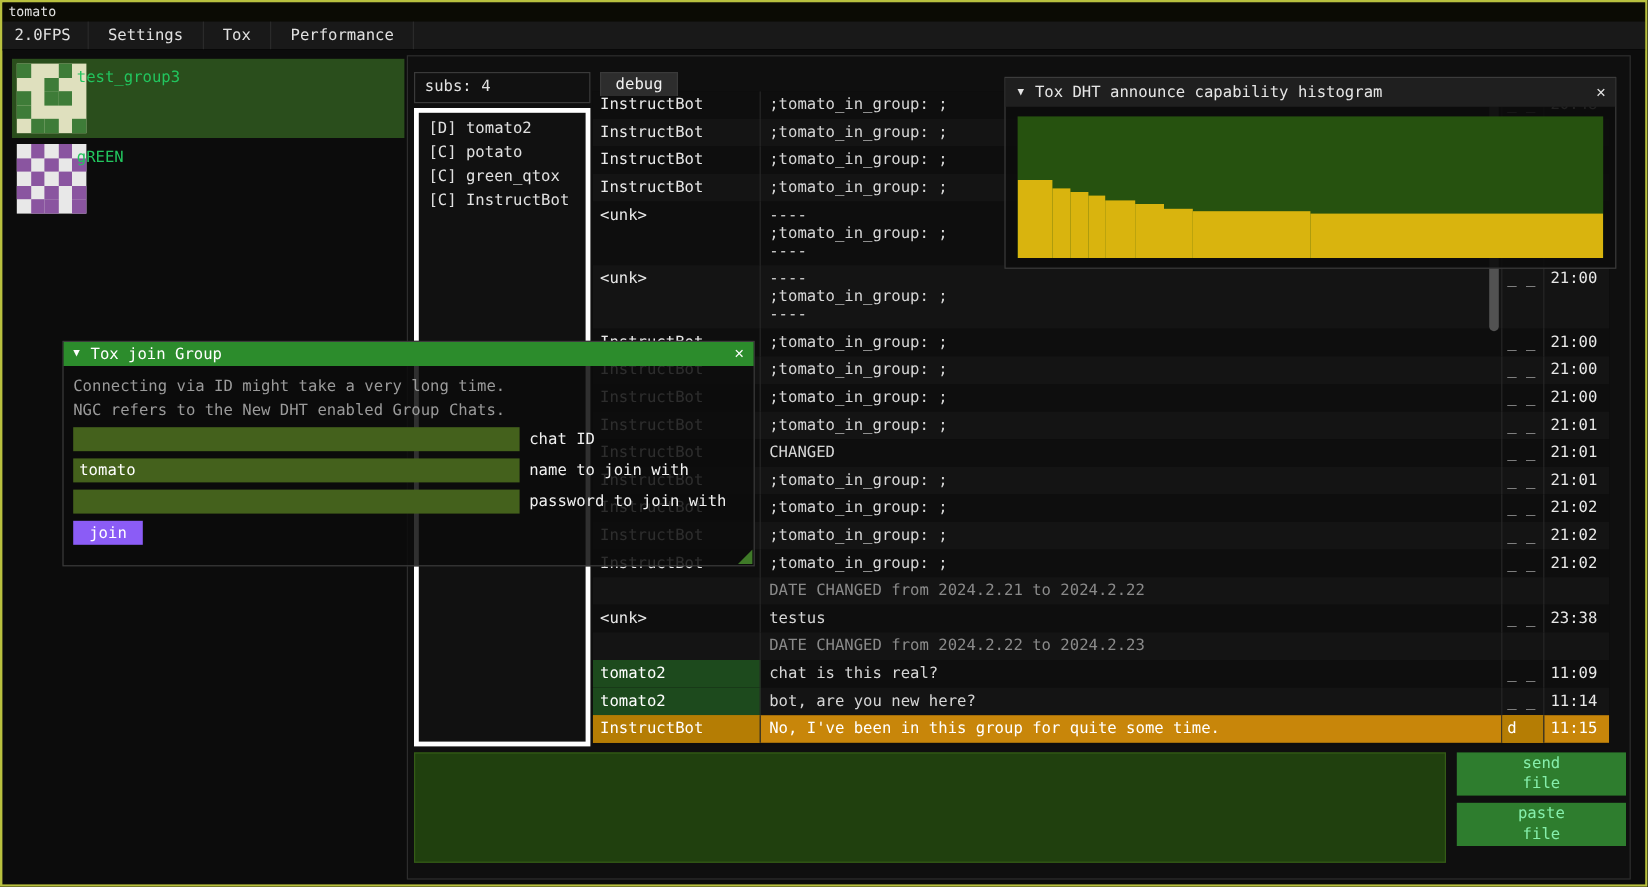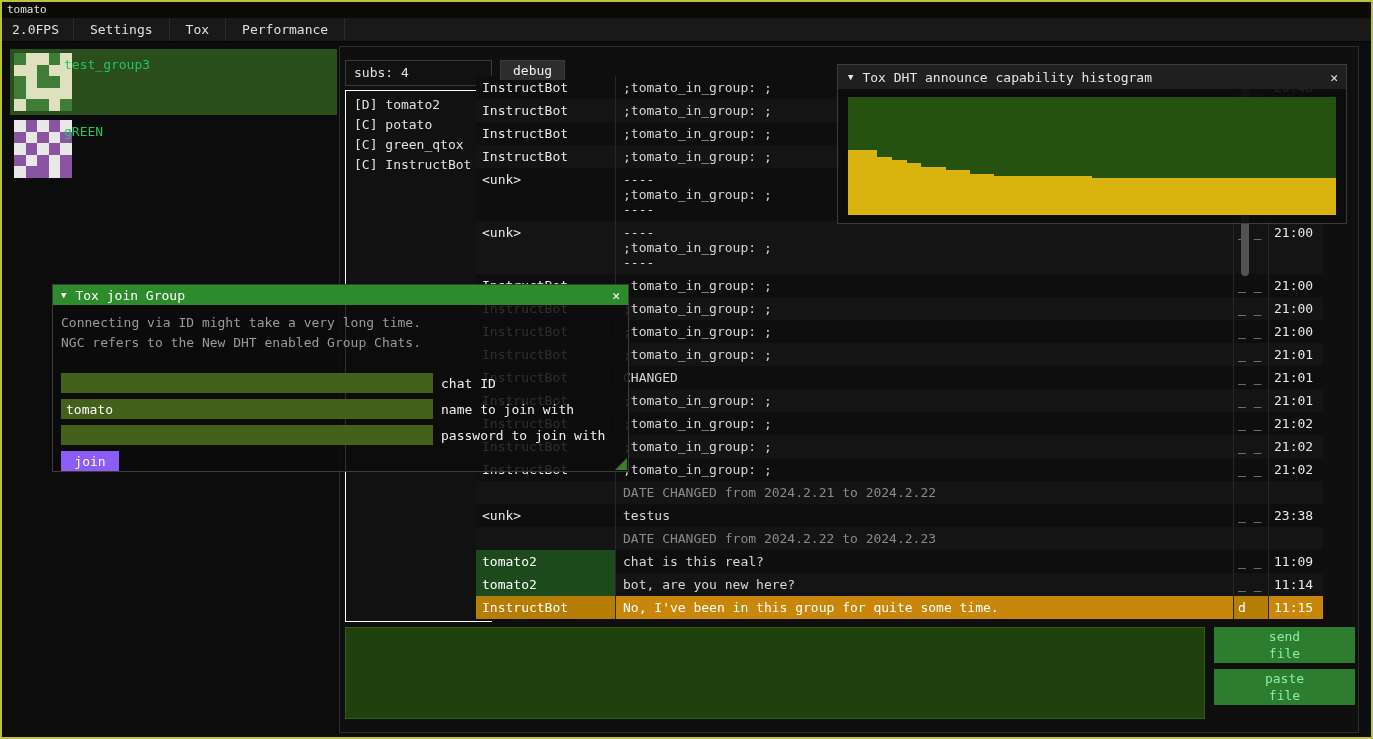--- a/index.html
+++ b/index.html
@@ -13,23 +13,23 @@
 .menu-items{display:flex}
 .menu-item{padding:4px 16px;border-left:1px solid #2a2a2a;cursor:pointer}
 .menu-item:last-child{border-right:1px solid #2a2a2a}
 .contacts{left:8px;top:47px;width:327px}
 .contact{position:relative;height:66px;margin-bottom:1px;cursor:pointer}
 .contact.selected{background:#2a4e1c}
 .avatar{position:absolute;left:4px;top:4px;width:58px;height:58px;display:grid;grid-template-columns:repeat(5,1fr);grid-template-rows:repeat(5,1fr)}
 .contact-label{position:absolute;left:54px;top:8px;color:#22c55e}
 .chat-window{left:337px;top:44px;width:1020px;height:687px;border:1px solid #2d2d2d;background:#0f0f0f}
 .subs-box{left:343px;top:58px;width:147px;height:26px;border:1px solid #3a3a3a;padding:4px 8px;background:#111}
-.members-box{left:343px;top:88px;width:147px;height:532px;border:1px solid #ffffff;padding-top:4px;background:#111}
+.members-box{left:343px;top:88px;width:147px;height:532px;border:4px solid #ffffff;padding-top:4px;background:#111}
 .member{padding:2px 8px;height:20px;cursor:pointer}
-.chat-rows{left:474px;top:74px;width:847px;height:545px;overflow:hidden;background:#0e0e0e;line-height:15px}
+.chat-rows{left:492px;top:74px;width:847px;height:545px;overflow:hidden;background:#0e0e0e;line-height:15px}
 .crow{display:flex;min-height:23px;background:#0e0e0e}
 .crow.alt{background:#141414}
 .cname{width:140px;padding:4px 4px 4px 6px;border-right:1px solid #272727;color:#e8e8e8;overflow:hidden}
 .cmsg{width:618px;padding:4px 7px;border-right:1px solid #272727;color:#d6d6d6;white-space:pre-line}
 .cmarks{width:35px;padding:4px 2px 4px 4px;border-right:1px solid #272727;color:#bdbdbd}
 .ctime{width:54px;padding:4px 2px 4px 5px;color:#e8e8e8}
 .crow.sys .cmsg{color:#8a8a8a}
 .cname.ngreen{background:#1d4a1d;color:#fff}
 .crow.hl,.crow.hl.alt{background:#c8860a}
 .crow.hl .cname{background:#b57d04;color:#fff}
@@ -40,21 +40,21 @@
 .msg-input{left:343px;top:625px;width:860px;height:92px;background:#20400e;border:1px solid #355c17;color:#fff;font:inherit;resize:none;padding:6px;outline:none}
 .btn{position:absolute;background:#2e7d2e;color:#86efac;border:none;font:inherit;white-space:pre-line;line-height:17px;cursor:pointer}
 .send{left:1212px;top:625px;width:141px;height:36px}
 .paste{left:1212px;top:667px;width:141px;height:36px}
 .jwin{left:50px;top:282px;width:577px;height:188px;background:rgba(12,12,12,0.85);border:1px solid #3c3c3c;z-index:20}
 .jtitle{height:20px;background:#2c8c2c;display:flex;align-items:center;padding:0 8px;position:relative;color:#fff;cursor:move}
 .arrow{font-size:9px;margin-right:9px;cursor:pointer}
 .close{position:absolute;right:8px;top:50%;transform:translateY(-50%);cursor:pointer;font-size:13px}
 .jbody{padding:8px}
 .jdesc{color:#9a9a9a;line-height:20px}
-.jfields{margin-top:20px}
+.jfields{margin-top:3px}
 .jfield{display:flex;align-items:center;margin-bottom:6px;gap:8px}
 .jinput{width:372px;height:20px;background:#44611c;border:none;color:#fff;font:inherit;padding:0 5px;outline:none}
 .jlabel{color:#f0f0f0}
 .jbtn{width:58px;height:20px;background:#8b5cf6;border:none;color:#fff;font:inherit;cursor:pointer}
 .grip{position:absolute;right:1px;bottom:1px;width:0;height:0;border-style:solid;border-width:0 0 12px 12px;border-color:transparent transparent #3f7a28 transparent;cursor:nwse-resize}
 .hwin{left:835px;top:62px;width:510px;height:160px;background:rgba(12,12,12,0.9);border:1px solid #3c3c3c;z-index:20}
 .htitle{height:24px;background:#1f1f1f;display:flex;align-items:center;padding:0 10px;position:relative;color:#e6e6e6;cursor:move}
 .hplot{position:absolute;left:10px;top:32px;width:488px;height:118px;display:flex;align-items:flex-end;overflow:hidden}
 </style>
 </head>

